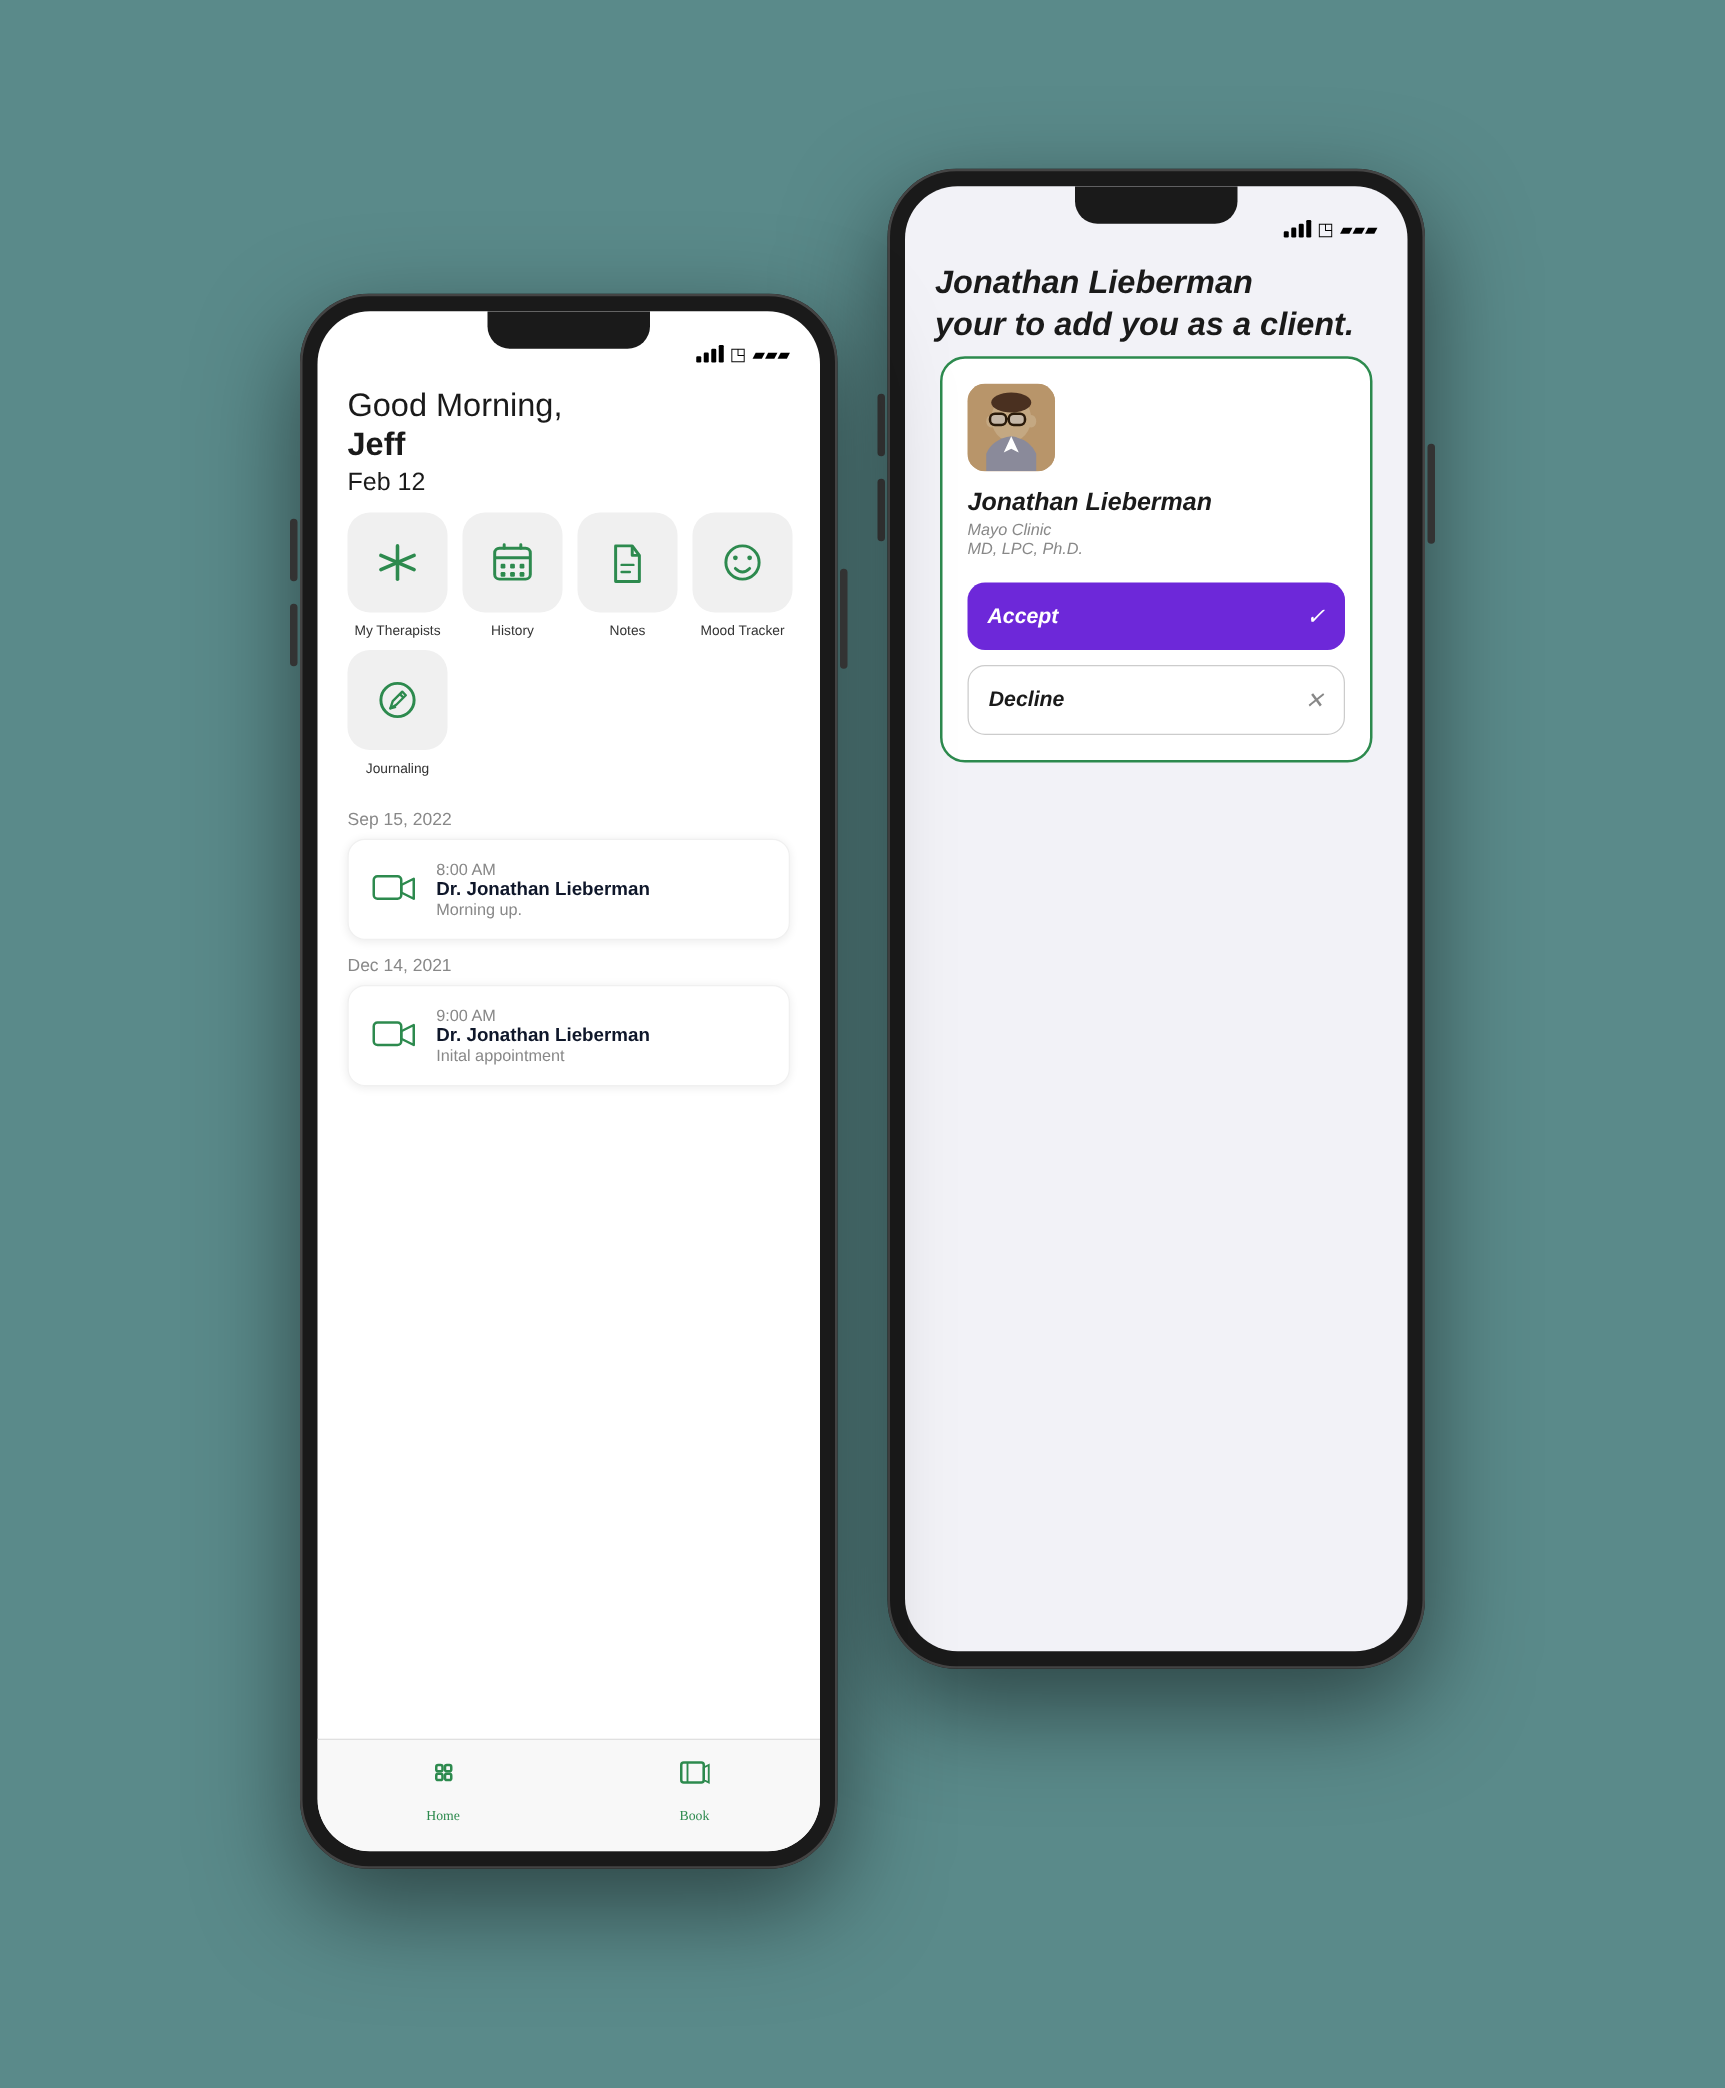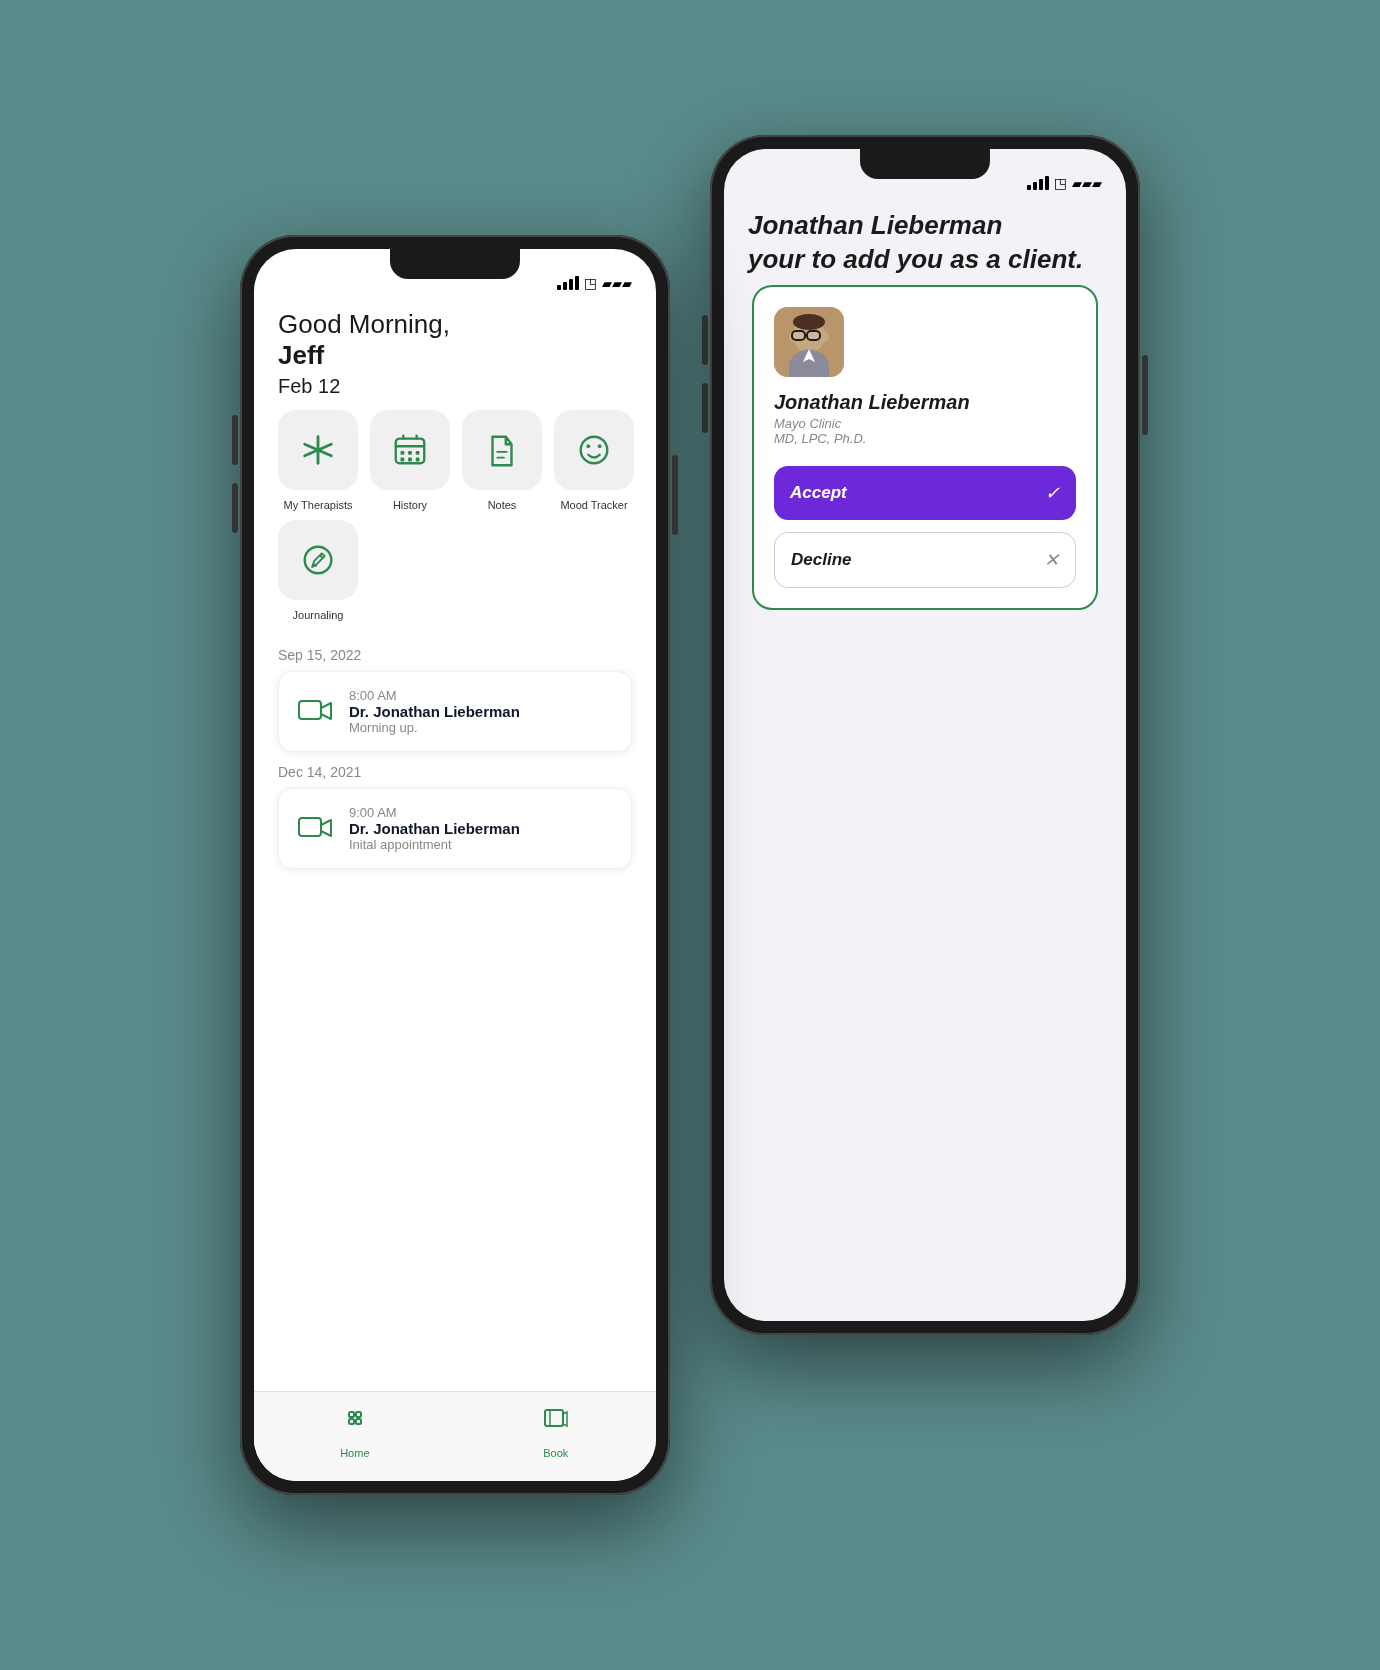--- a/index.html
+++ b/index.html
@@ -253,20 +253,21 @@
       align-items: center;
       padding-bottom: 10px;
       border-top: 1px solid #e0e0e0;
     }
 
     .nav-item {
       display: flex;
       flex-direction: column;
       align-items: center;
       gap: 15px;
+      font-family: Liberation Serif, serif;
     }
 
     .nav-item svg {
       width: 28px;
       height: 28px;
     }
 
     .nav-label {
       font-size: 11px;
       color: #2d8a4e;

